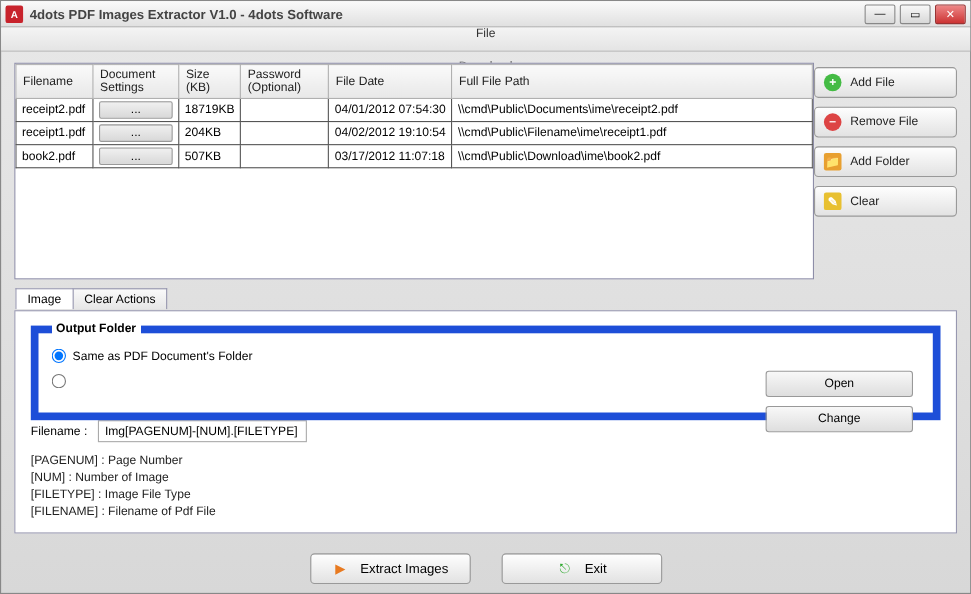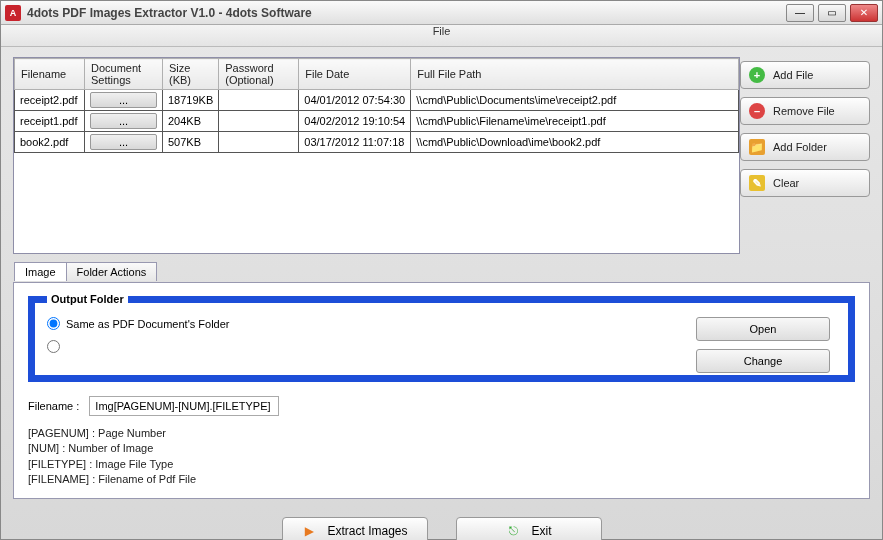--- a/index.html
+++ b/index.html
@@ -32,23 +32,23 @@
 .ico.add { background:#4b4;} .ico.remove{background:#d44;} .ico.folder{background:#e8a030; border-radius:2px;} .ico.clear{background:#e8c030; border-radius:2px;}
 
 .tabs-area { border:1px solid #9898b0; background:#fff; flex:1; position:relative; margin-top: 4px;}
 .tab-labels { position:absolute; top:-21px; left:0; display:flex; }
 .tab-label { background: linear-gradient(to bottom,#fafafa,#e6e6e6); border:1px solid #9898b0; border-bottom:none; padding: 3px 10px; font-size:11px; cursor:pointer; margin-right:-1px;}
 .tab-label.active { background:#fff; position:relative; z-index:2;  }
 .tab-content { padding: 10px 14px; }
 fieldset { border:7px solid #1d4ed8; padding: 8px 12px 12px 12px; }
 legend { font-weight:bold; padding: 0 4px; font-size:11px;}
 .radio-row { display:flex; align-items:center; gap:6px; margin: 4px 0 10px 0;}
-.out-btns { position:absolute; right: 18px; top: 12px; display:flex; flex-direction:column; gap:8px;}
+.out-btns { position:absolute; right: 18px; top: 32px; display:flex; flex-direction:column; gap:8px;}
 .out-btn { width:134px; height:24px; background: linear-gradient(to bottom,#f8f8f8,#dedede); border:1px solid #999; border-radius:3px; cursor:pointer; font-size:11px;}
-.filename-row { margin-top:14px; display:flex; align-items:center; gap:10px;}
+.filename-row { margin-top:0; display:flex; align-items:center; gap:10px;}
 .filename-row input { border:1px solid #aaa; padding:3px 5px; width:190px; font-size:11px;}
 .legend-text { margin-top:10px; font-size:11px; line-height:1.4; color:#222;}
 
 .bottom-bar { display:flex; justify-content:center; gap: 28px; padding: 6px 0 4px 0;}
 .main-btn { width:146px; height:28px; background: linear-gradient(to bottom,#fefefe,#e2e2e2); border:1px solid #999; border-radius:4px; display:flex; align-items:center; justify-content:center; gap:10px; cursor:pointer; font-size:12px;}
 .main-btn .mico { width:16px; height:16px;  display:flex; align-items:center; justify-content:center; font-size:12px;}
 </style>
 </head>
 <body>
 
@@ -139,21 +139,21 @@
           <span>Clear</span>
         </div>
       </div>
     </div>
 
     <div style="height:22px"></div>
 
     <div class="tabs-area">
       <div class="tab-labels">
         <div class="tab-label active">Image</div>
-        <div class="tab-label">Folder Actions</div>
+        <div class="tab-label">Clear Actions</div>
       </div>
       <div class="tab-content" style="position:relative;">
         <fieldset style="position:relative;">
           <legend>Output Folder</legend>
           <div class="radio-row">
             <input type="radio" name="of" checked="" style="">
             <span>Same as PDF Document's Folder</span>
           </div>
           <div class="radio-row">
             <input type="radio" name="of" style="">

